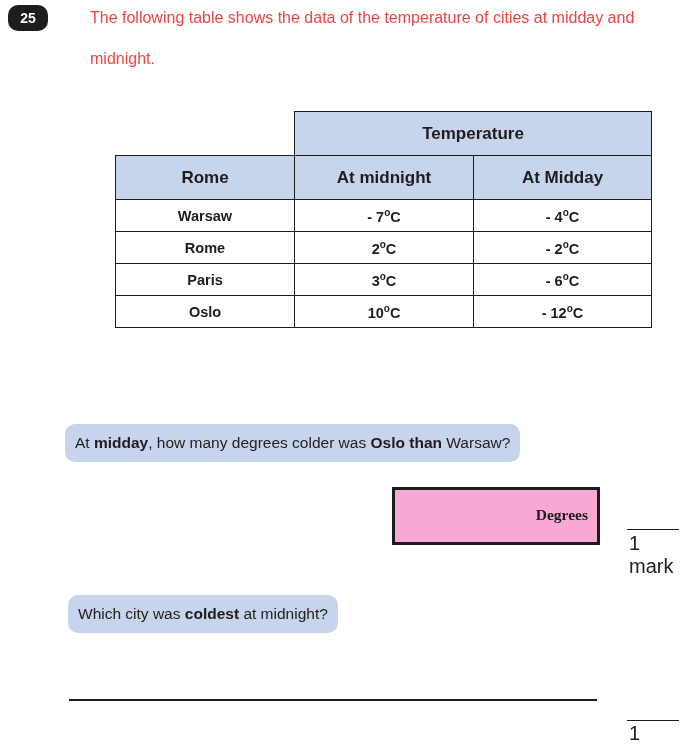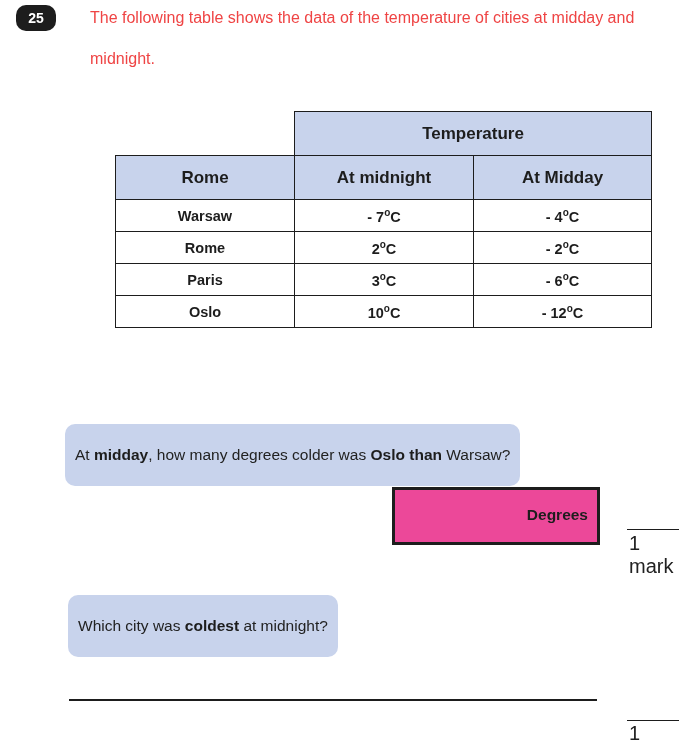--- a/index.html
+++ b/index.html
@@ -4,21 +4,21 @@
   <style>
     html, body { margin: 0; padding: 0; }
     body {
       width: 688px; height: 744px; position: relative; overflow: hidden;
       background: #ffffff; color: #1d1d1d;
       font-family: "Liberation Sans", sans-serif;
     }
     .qnum {
       position: absolute; left: 8px; top: 5px; width: 40px; height: 26px;
       background: #1d1d1d; color: #fff; border-radius: 10px;
-      font-weight: bold; font-size: 14px; text-align: center; line-height: 26px; margin-left: 8px;
+      font-weight: bold; font-size: 14px; text-align: center; line-height: 26px;
     }
     .intro { position: absolute; left: 90px; font-size: 16px; color: #ef4444; }
     .intro.l1 { top: 9px; }
     .intro.l2 { top: 50px; }
 
     .tbl { position: absolute; left: 115px; top: 111px; border-collapse: collapse; padding-left: 48px; }
     .tbl td, .tbl th {
       border: 1.5px solid #1d1d1d; text-align: center; padding: 0;
     }
     .tbl th { background: #c8d3ec; font-size: 17px; font-weight: bold; color: #1d1d1d; }
@@ -27,29 +27,29 @@
     .tbl .c1 { width: 178px; }
     .tbl .c2 { width: 178px; }
     .tbl .c3 { width: 177px; }
     .tbl tr.h1 { height: 44px; }
     .tbl tr.h2 { height: 44px; }
     .tbl tr.r { height: 32px; }
     sup { font-size: 10px; vertical-align: 6px; }
 
     .pill {
       position: absolute; background: #c8d3ec; border-radius: 10px;
-      font-size: 15.5px; color: #222; padding: 16px 10px; height: 30px; line-height: 30px;
+      font-size: 15.5px; color: #222; padding: 4px 10px; height: 30px; line-height: 30px;
     }
     .pill b { color: #1d1d1d; }
     .pill.q1 { left: 65px; top: 424px; }
     .pill.q2 { left: 68px; top: 595px; }
 
     .answer-box {
       position: absolute; left: 392px; top: 487px; width: 202px; height: 52px;
-      border: 3px solid #1d1d1d; background: #ec4899;
+      border: 3px solid #1d1d1d; background: #f9a8d4; font-family: Liberation Serif, serif;
     }
     .answer-box .unit {
       position: absolute; right: 9px; top: 16px; font-size: 15.5px; font-weight: bold; color: #1d1d1d;
     }
     .mark-line { position: absolute; height: 1px; background: #1d1d1d; }
     .mark-text { position: absolute; font-size: 20px; color: #222; }
     .ans-line { position: absolute; left: 69px; top: 699px; width: 528px; height: 1.5px; background: #1d1d1d; }
   </style>
 </head>
 <body>

